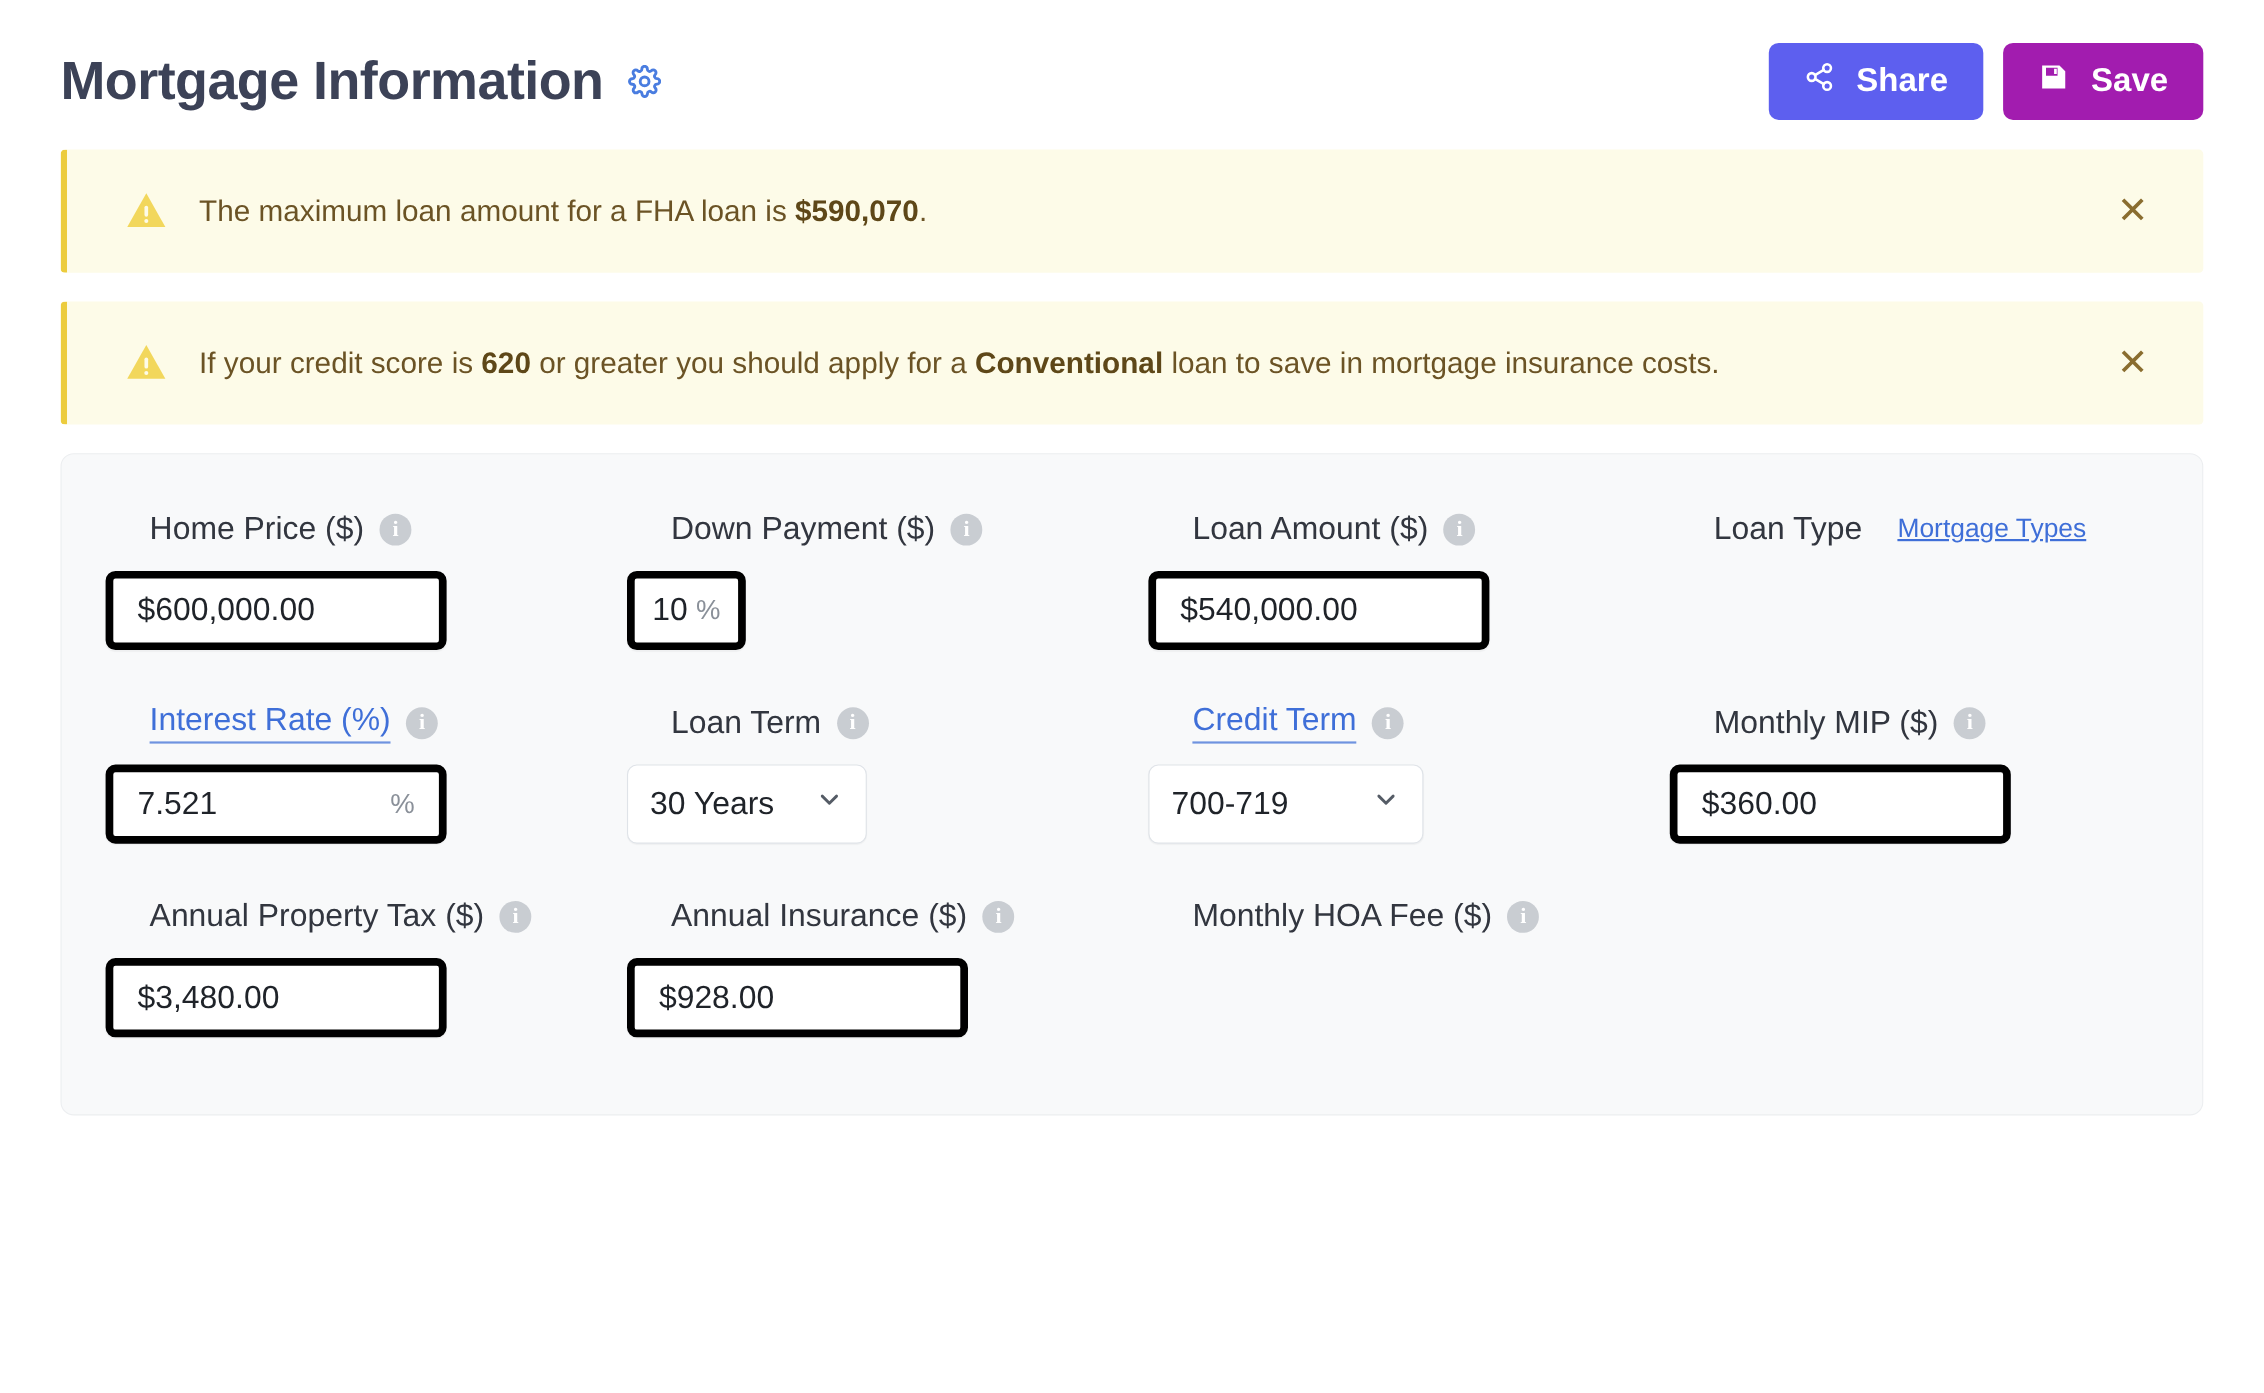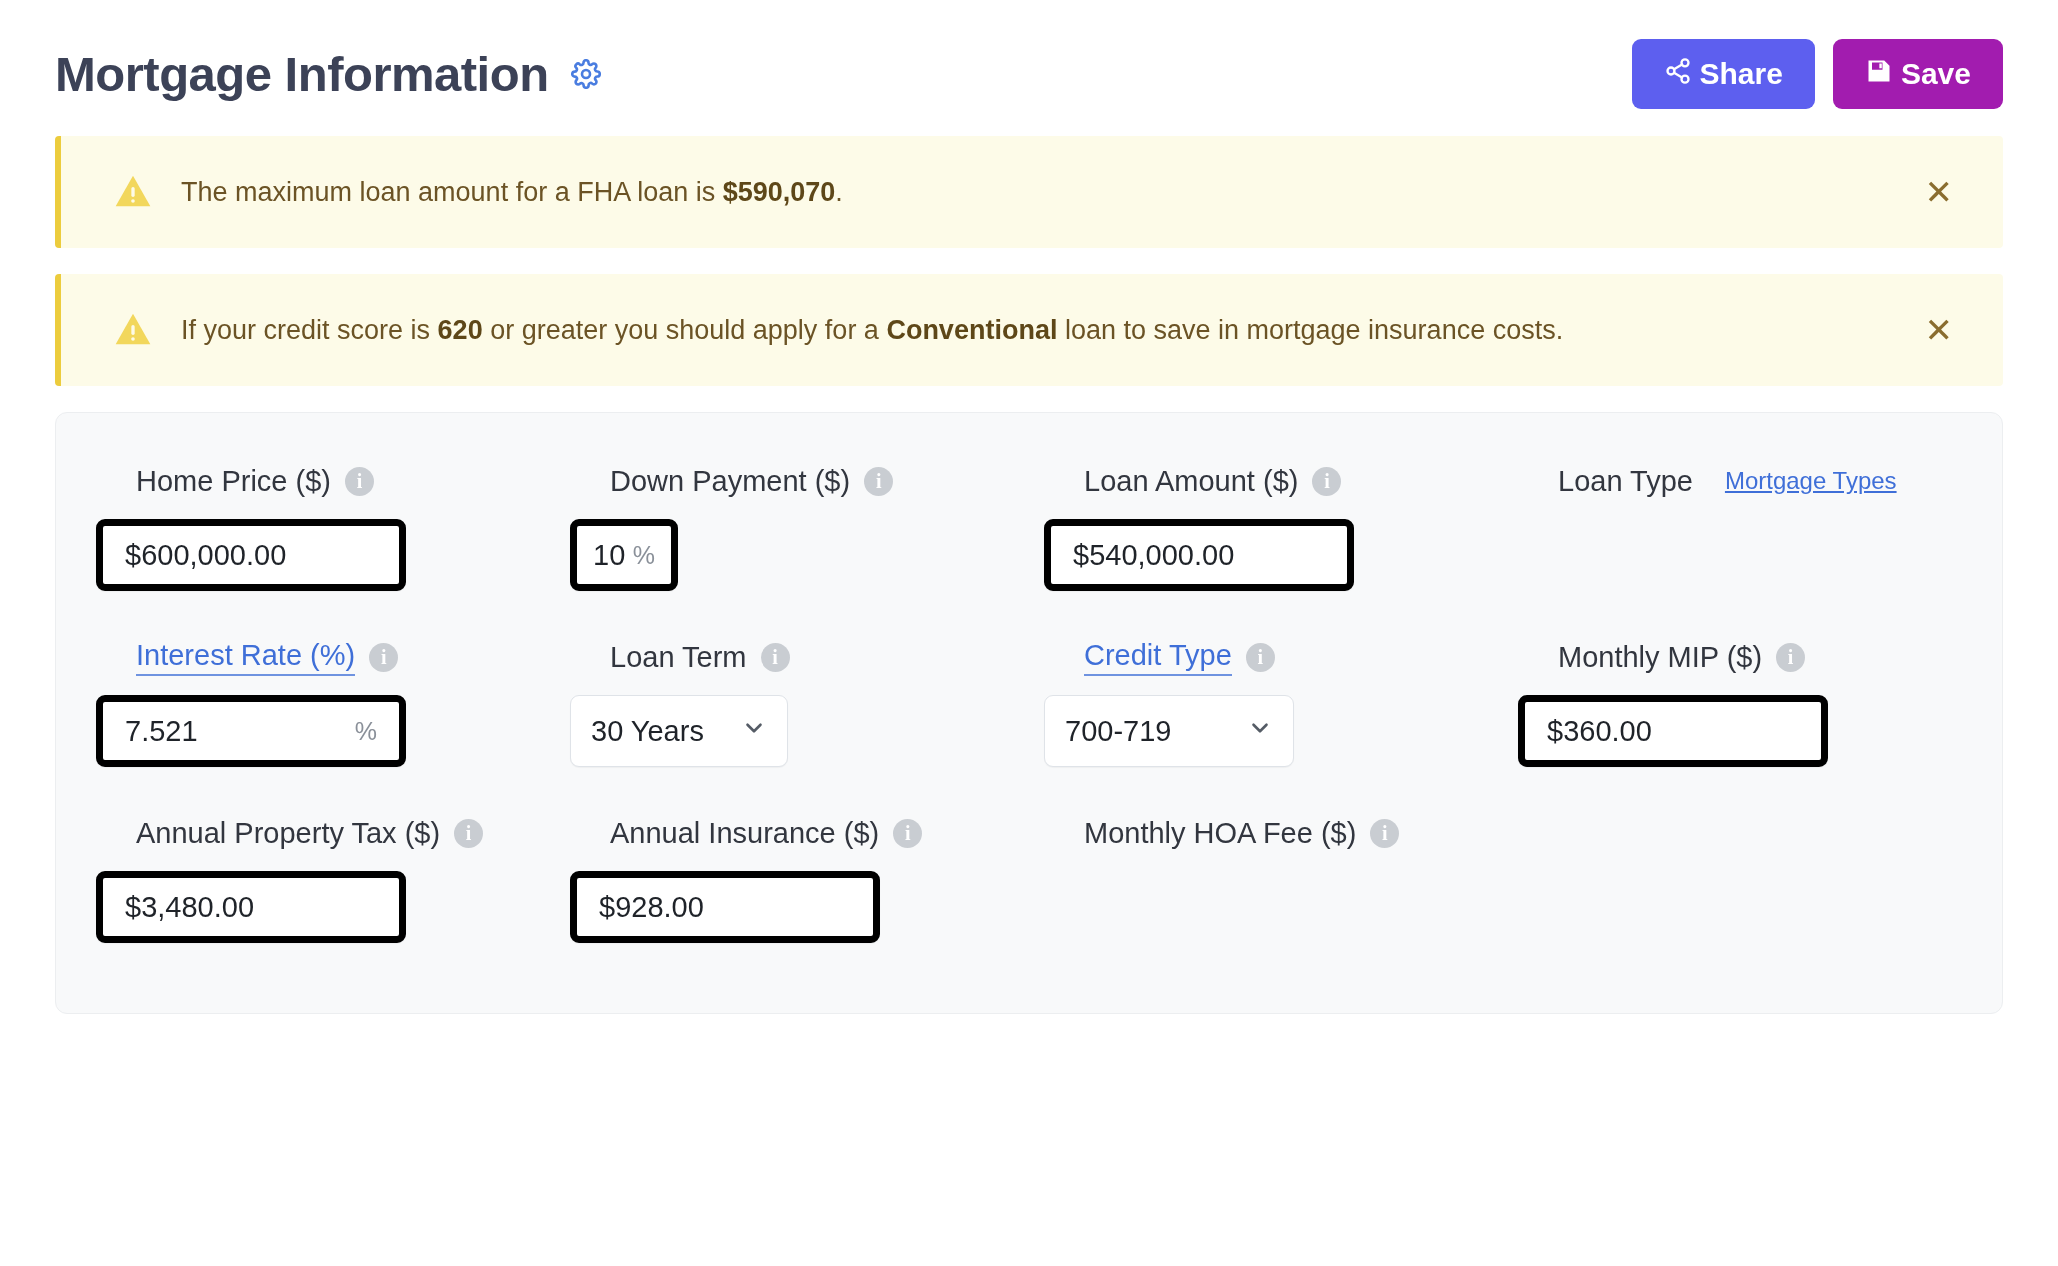--- a/index.html
+++ b/index.html
@@ -48,21 +48,21 @@
   }
 
   .header-actions {
     display: flex;
     align-items: center;
     gap: 18px;
   }
   .btn {
     display: flex;
     align-items: center;
-    gap: 8px;
+    gap: 20px;
     height: 70px;
     padding: 0 32px;
     border: none;
     border-radius: 9px;
     color: #ffffff;
     font-family: "Liberation Sans", sans-serif;
     font-size: 30px;
     font-weight: bold;
     cursor: pointer;
     white-space: nowrap;
@@ -360,21 +360,21 @@
           <span class="chev">
             <svg width="26" height="26" viewBox="0 0 24 24" fill="none" stroke="#555c66" stroke-width="2.4" stroke-linecap="round" stroke-linejoin="round">
                 <polyline points="6 9 12 15 18 9"></polyline>
               </svg>
           </span>
         </div>
       </div>
 
       <div class="field col-3">
         <div class="field-label-row">
-          <span class="field-label linklike">Credit Type</span>
+          <span class="field-label linklike">Credit Term</span>
           <span class="info-icon">i</span>
         </div>
         <div class="select w-credit">
           <span>700-719</span>
           <span class="chev">
             <svg width="26" height="26" viewBox="0 0 24 24" fill="none" stroke="#555c66" stroke-width="2.4" stroke-linecap="round" stroke-linejoin="round">
                 <polyline points="6 9 12 15 18 9"></polyline>
               </svg>
           </span>
         </div>

